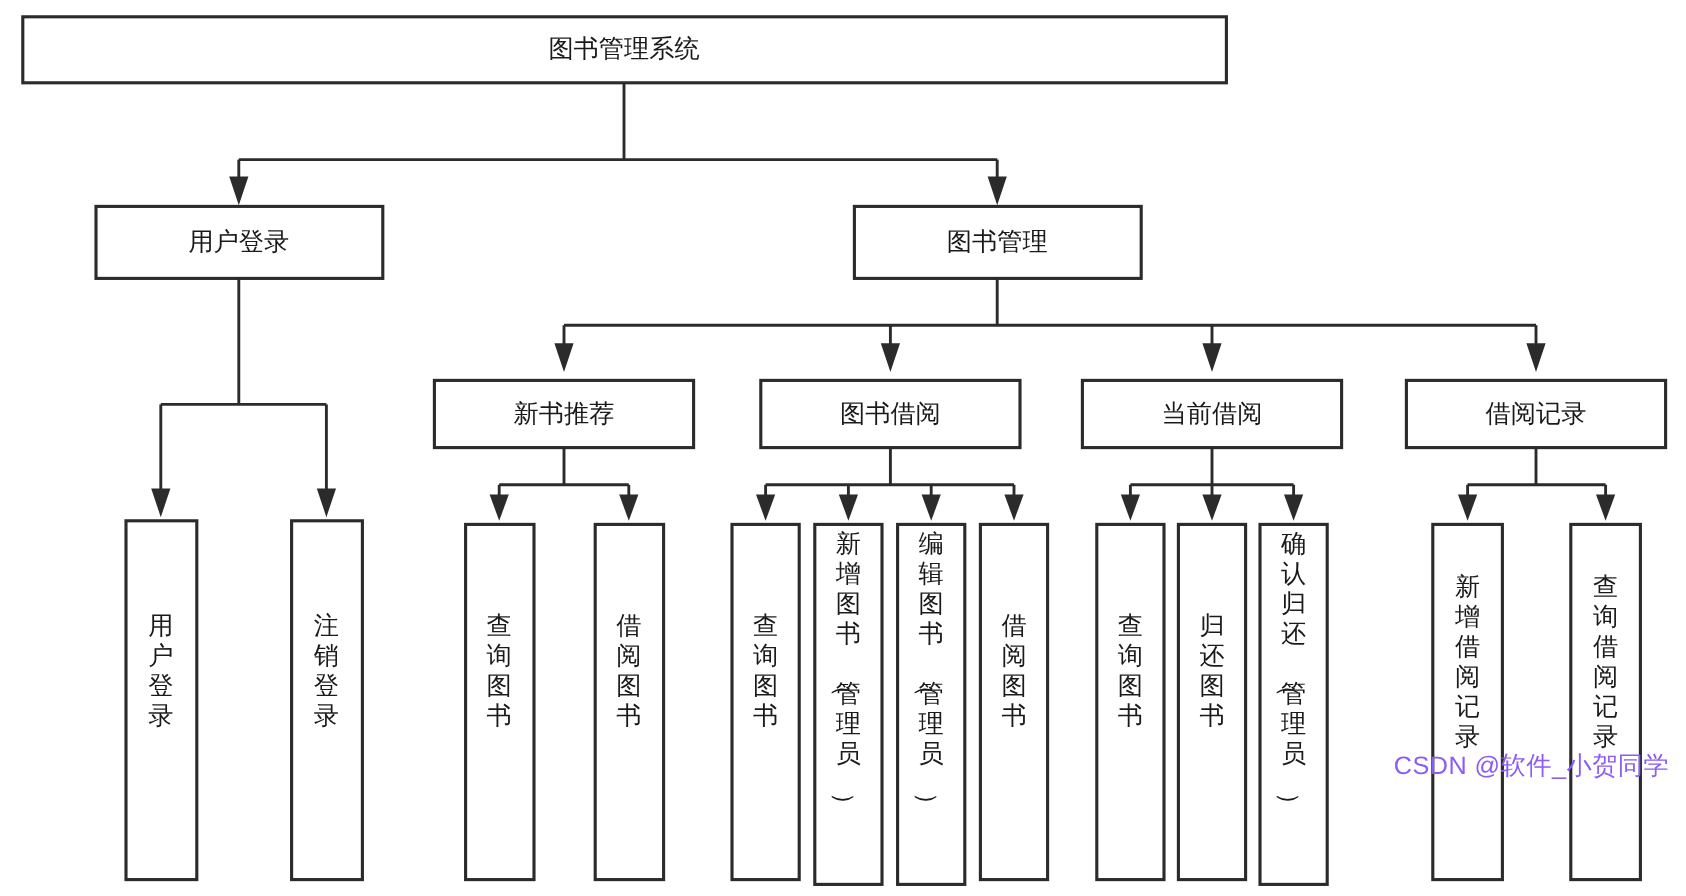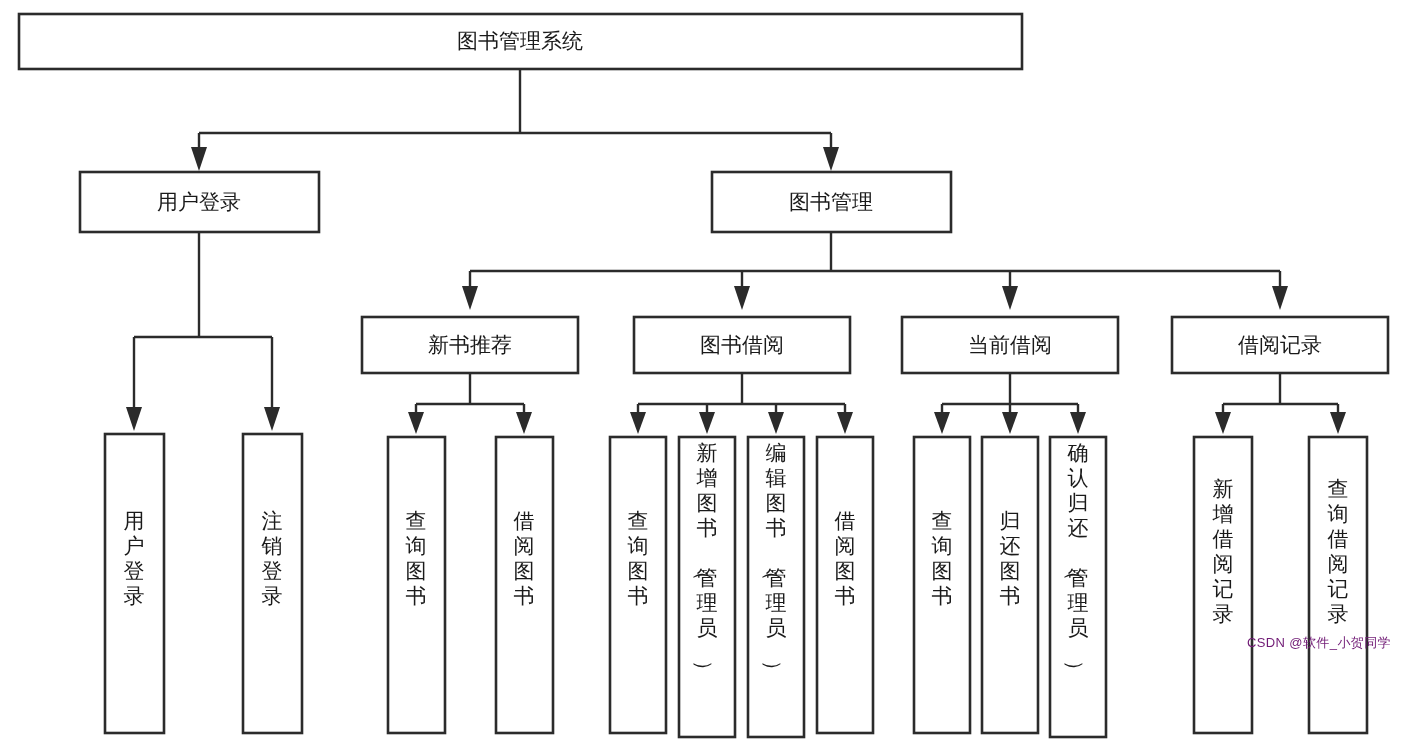--- a/index.html
+++ b/index.html
@@ -51,22 +51,22 @@
   }
   .arrow-head {
     fill: #2b2b2b;
     stroke: none;
   }
   .watermark {
     position: absolute;
     right: 14px;
     bottom: 5px;
     font-family: "Liberation Sans", "DejaVu Sans", sans-serif;
-    font-size: 13px;
-    color: #701a75;
+    font-size: 21px;
+    color: #8b5cf6;
     white-space: nowrap;
     letter-spacing: 0.4px;
     pointer-events: none;
   }
 </style>
 </head>
 <body>
 
 <div id="diagram-root">
 

